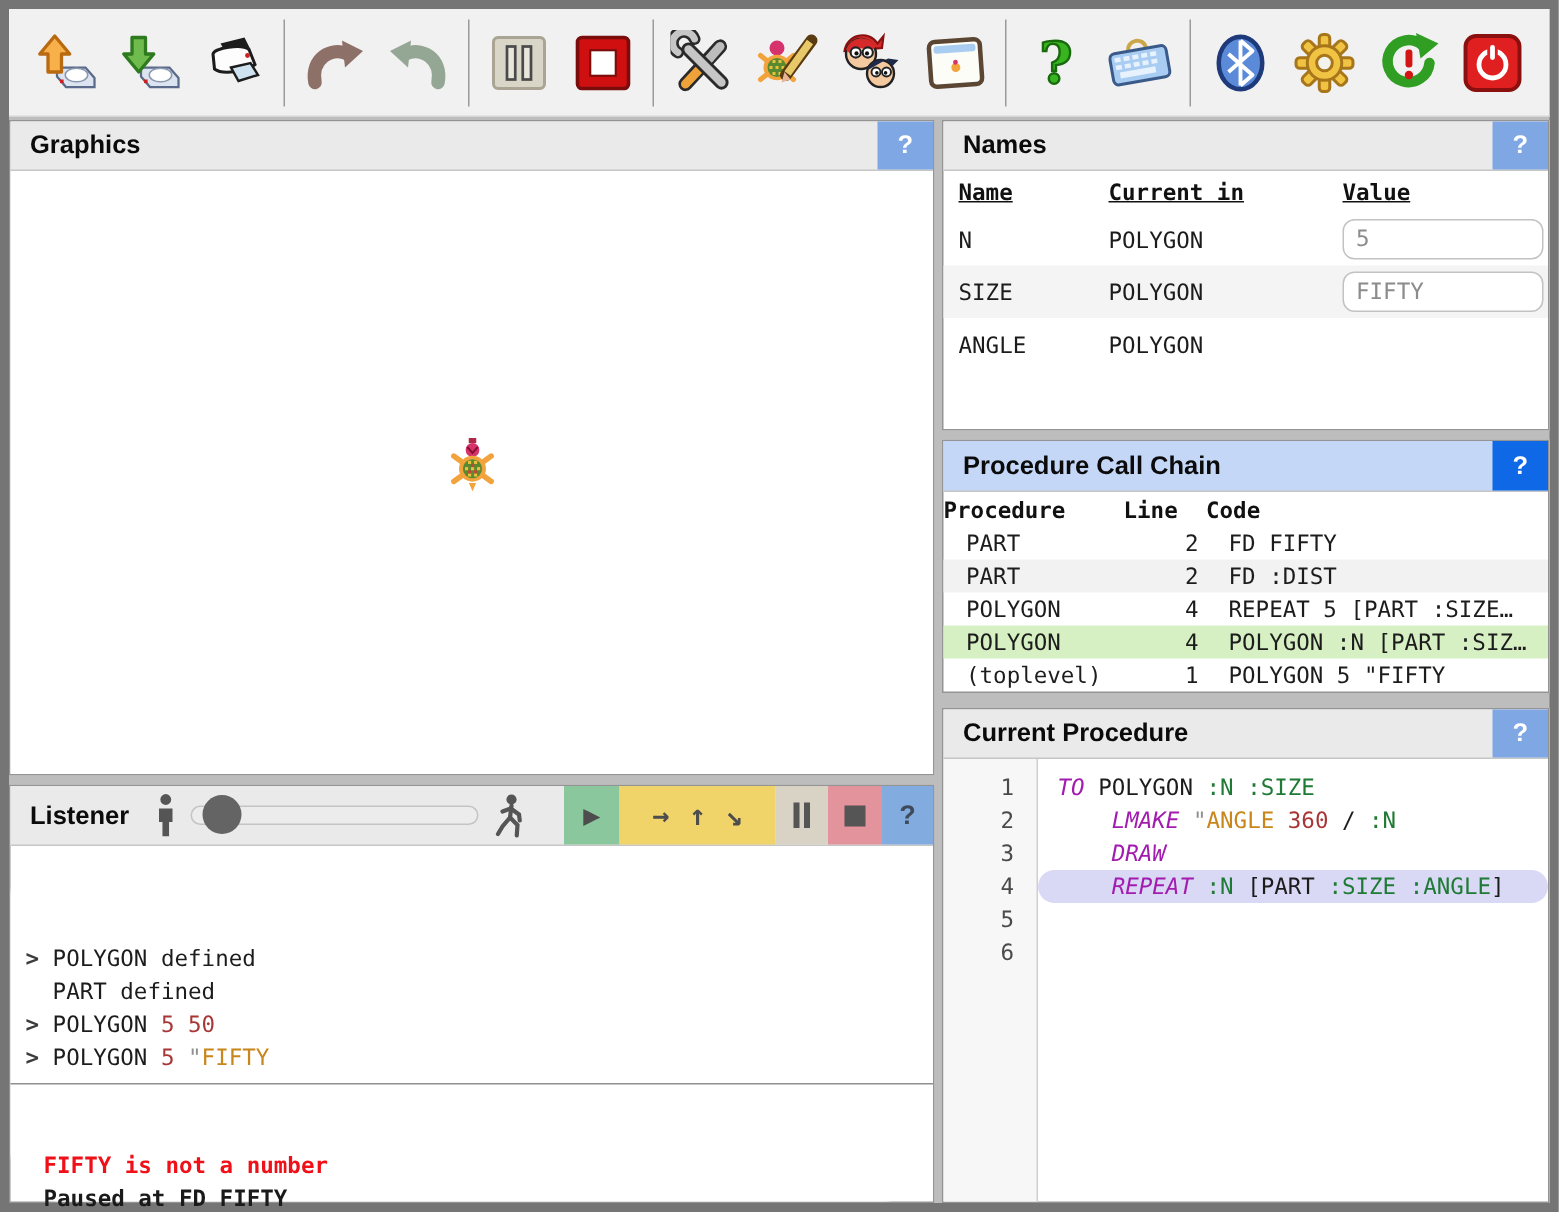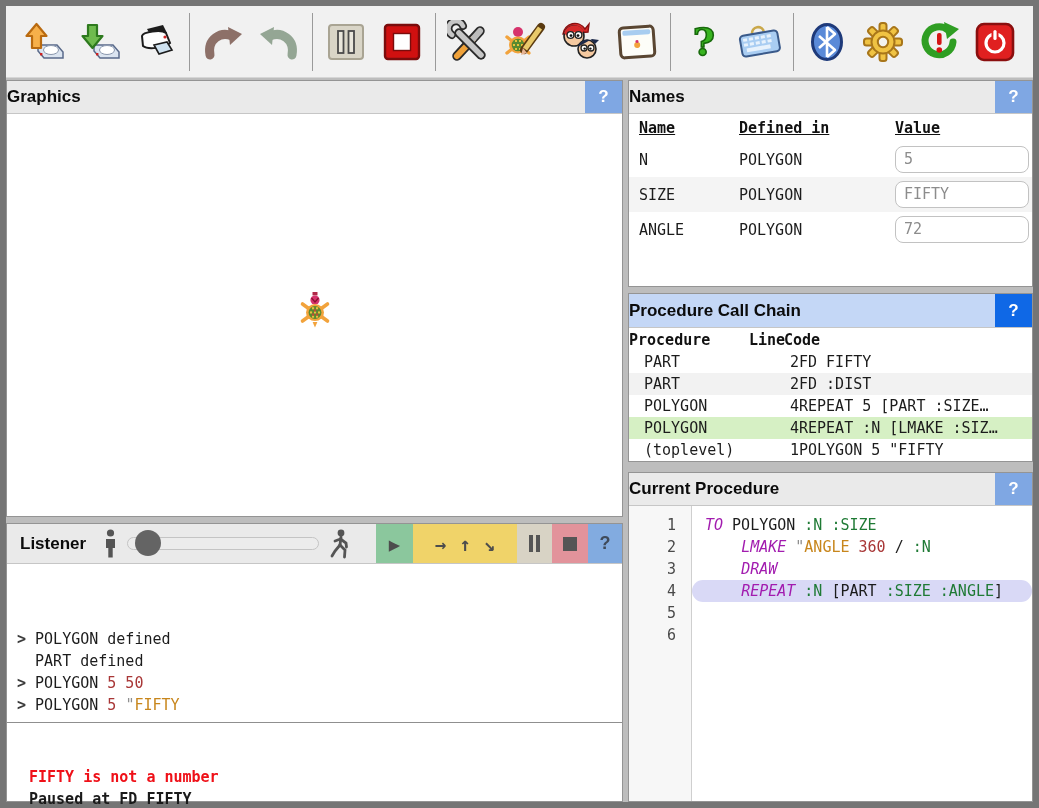--- a/index.html
+++ b/index.html
@@ -6,21 +6,21 @@
   body{width:1039px;height:808px;position:relative;background:#8a8a8a;font-family:"Liberation Sans",sans-serif;overflow:hidden;}
   .window{position:absolute;inset:0;border:6px solid #757575;background:#bdbdbd;box-sizing:border-box;}
 
   
   .toolbar{position:absolute;left:0;top:0;width:1027px;height:72px;background:#f1f1f1;border-bottom:1px solid #d6d6d6;display:flex;align-items:center;padding-left:10px;box-sizing:border-box;}
   .tbtn{width:56px;height:66px;background:none;border:none;padding:0;display:flex;align-items:center;justify-content:center;cursor:pointer;}
   .tsep{width:1px;height:58px;background:#9a9a9a;margin:0 5px;flex:none;}
 
   
   .panel{position:absolute;background:#fff;border:1px solid #949494;box-sizing:border-box;}
-  .phead{height:33px;background:#eaeaea;border-bottom:1px solid #c6c6c6;display:flex;align-items:center;font-size:17px;font-weight:600;color:#0b0b0b;position:relative;box-sizing:border-box;}
+  .phead{height:33px;background:#eaeaea;border-bottom:1px solid #c6c6c6;display:flex;align-items:center;padding-left:13px;font-size:17px;font-weight:600;color:#0b0b0b;position:relative;box-sizing:border-box;}
   .phead.blue{background:#c4d7f6;}
   .phelp{position:absolute;right:0;top:0;width:37px;height:32px;background:#7fa7e3;color:#fff;font-weight:700;font-size:17px;display:flex;align-items:center;justify-content:center;border:none;cursor:pointer;font-family:"Liberation Sans",sans-serif;}
   .phelp.bright{background:#0f68e6;}
 
   .mono{font-family:"DejaVu Sans Mono","Liberation Mono",monospace;}
 
   
   #graphics-panel{left:0;top:74px;width:617px;height:437px;}
   .gcanvas{position:absolute;left:0;top:33px;right:0;bottom:0;background:#fff;}
   .turtle{position:absolute;left:292px;top:178px;}
@@ -64,21 +64,21 @@
   .nv-input{width:134px;height:27px;border:1px solid #c2c2c2;border-radius:8px;background:#fff;color:#8c8c8c;line-height:25px;padding-left:8px;box-sizing:border-box;white-space:pre;}
 
   
   #chain-panel{left:622px;top:287px;width:405px;height:169px;}
   .phead34{height:34px;}
   .phelp34{height:33px;}
   .chain-body{position:absolute;left:0;top:34px;right:0;bottom:0;font-size:15px;}
   .cc-head{display:flex;height:23px;align-items:center;font-weight:700;color:#111;white-space:pre;}
   .cc-proc{width:120px;flex:none;white-space:pre;overflow:hidden;}
   .cc-linecol{width:35px;flex:none;text-align:right;white-space:pre;}
-  .cc-codecol{white-space:pre;overflow:hidden;flex:1;}
+  .cc-codecol{margin-left:20px;white-space:pre;overflow:hidden;flex:1;}
   .cc-row{display:flex;height:22px;line-height:22px;padding-left:15px;color:#1c1c1c;}
   .cc-row.alt{background:#f2f2f2;}
   .cc-row.hl{background:#d6f0c4;}
 
   
   #proc-panel{left:622px;top:466px;width:405px;height:330px;}
   .code-area{position:absolute;left:0;top:33px;right:0;bottom:0;font-size:15px;}
   .gutter-bg{position:absolute;left:0;top:0;bottom:0;width:62px;background:#f7f7f7;border-right:1px solid #cfcfcf;}
   .code-lines{position:relative;padding-top:8px;}
   .code-line{display:flex;height:22px;line-height:22px;}
@@ -383,38 +383,37 @@
   </section>
 
   <section class="panel" id="names-panel">
     <header class="phead">
       <span>Names</span>
       <button class="phelp">?</button>
     </header>
     <div class="names-body mono">
       <div class="names-head-row">
         <span class="nc-name">Name</span>
-        <span class="nc-def">Defined in</span>
+        <span class="nc-def">Current in</span>
         <span>Value</span>
       </div>
       <div id="names-rows">
           <div class="names-row">
             <span class="nc-name">N</span>
             <span class="nc-def">POLYGON</span>
             <div class="nv-input">5</div>
           </div>
           <div class="names-row alt">
             <span class="nc-name">SIZE</span>
             <span class="nc-def">POLYGON</span>
             <div class="nv-input">FIFTY</div>
           </div>
           <div class="names-row">
             <span class="nc-name">ANGLE</span>
             <span class="nc-def">POLYGON</span>
-            <div class="nv-input">72</div>
           </div>
         </div>
     </div>
   </section>
 
   <section class="panel" id="chain-panel">
     <header class="phead blue phead34">
       <span>Procedure Call Chain</span>
       <button class="phelp bright phelp34">?</button>
     </header>
@@ -436,21 +435,21 @@
             <span class="cc-codecol">FD :DIST</span>
           </div>
           <div class="cc-row">
             <span class="cc-proc">POLYGON</span>
             <span class="cc-linecol">4</span>
             <span class="cc-codecol">REPEAT 5 [PART :SIZE…</span>
           </div>
           <div class="cc-row hl">
             <span class="cc-proc">POLYGON</span>
             <span class="cc-linecol">4</span>
-            <span class="cc-codecol">REPEAT :N [LMAKE :SIZ…</span>
+            <span class="cc-codecol">POLYGON :N [PART :SIZ…</span>
           </div>
           <div class="cc-row">
             <span class="cc-proc">(toplevel)</span>
             <span class="cc-linecol">1</span>
             <span class="cc-codecol">POLYGON 5 "FIFTY</span>
           </div>
         </div>
     </div>
   </section>
 

